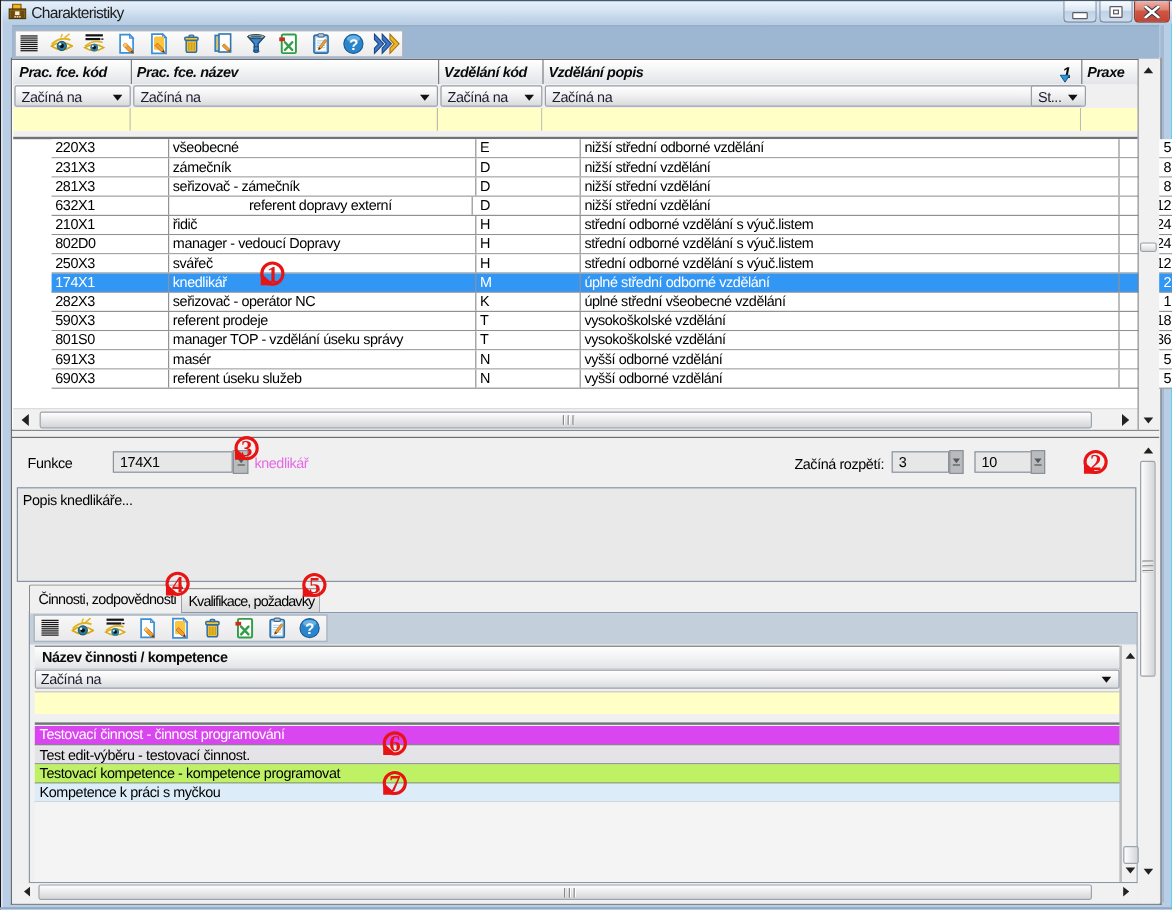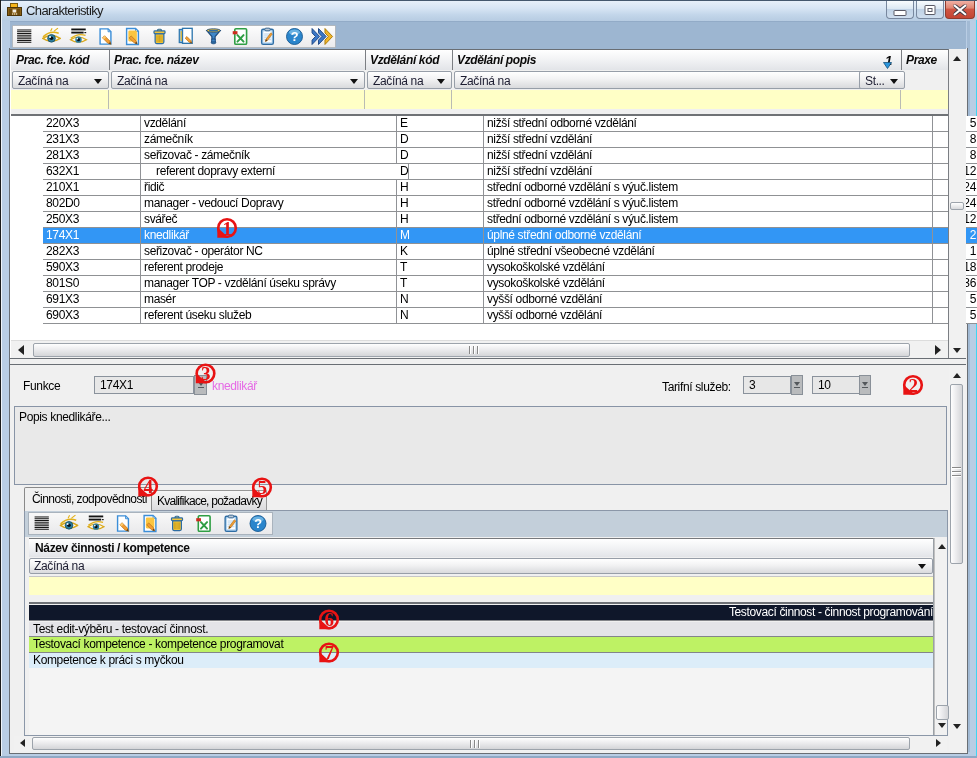--- a/index.html
+++ b/index.html
@@ -254,42 +254,42 @@
   <div class="ycell" style="left:354px;width:86px;"></div>
   <div class="ycell" style="left:441px;width:448px;"></div>
   <div class="ycell" style="left:890px;width:47px;border-right:none;"></div>
 </div>
 
 <div class="abs" style="left:11px;top:109px;width:937px;height:4.5px;background:#f0f0f0;border-bottom:2px solid #6f7276;"></div>
 
 <div class="abs" id="rows" style="left:11px;top:116px;width:937px;height:208px;margin-left:32px;">
 <div class="drow" style="top:0px;">
   <div class="dcell" style="left:0;width:98px;">220X3</div>
-  <div class="dcell" style="left:98px;width:256px;">vzdělání</div>
+  <div class="dcell" style="left:98px;width:256px;">všeobecné</div>
   <div class="dcell" style="left:354px;width:87px;">E</div>
   <div class="dcell" style="left:441px;width:449px;">nižší střední odborné vzdělání</div>
   <div class="dcell num" style="left:890px;width:47px;border-right:none;">5</div>
 </div>
 <div class="drow" style="top:16px;">
   <div class="dcell" style="left:0;width:98px;">231X3</div>
   <div class="dcell" style="left:98px;width:256px;">zámečník</div>
   <div class="dcell" style="left:354px;width:87px;">D</div>
   <div class="dcell" style="left:441px;width:449px;">nižší střední vzdělání</div>
   <div class="dcell num" style="left:890px;width:47px;border-right:none;">8</div>
 </div>
 <div class="drow" style="top:32px;">
   <div class="dcell" style="left:0;width:98px;">281X3</div>
   <div class="dcell" style="left:98px;width:256px;">seřizovač - zámečník</div>
   <div class="dcell" style="left:354px;width:87px;">D</div>
   <div class="dcell" style="left:441px;width:449px;">nižší střední vzdělání</div>
   <div class="dcell num" style="left:890px;width:47px;border-right:none;">8</div>
 </div>
 <div class="drow" style="top:48px;">
   <div class="dcell" style="left:0;width:98px;">632X1</div>
-  <div class="dcell" style="left:110px;width:256px;">referent dopravy externí</div>
+  <div class="dcell" style="left:95px;width:256px;text-align:center;">referent dopravy externí</div>
   <div class="dcell" style="left:354px;width:87px;">D</div>
   <div class="dcell" style="left:441px;width:449px;">nižší střední vzdělání</div>
   <div class="dcell num" style="left:890px;width:47px;border-right:none;">12</div>
 </div>
 <div class="drow" style="top:64px;">
   <div class="dcell" style="left:0;width:98px;">210X1</div>
   <div class="dcell" style="left:98px;width:256px;">řidič</div>
   <div class="dcell" style="left:354px;width:87px;">H</div>
   <div class="dcell" style="left:441px;width:449px;">střední odborné vzdělání s výuč.listem</div>
   <div class="dcell num" style="left:890px;width:47px;border-right:none;">24</div>
@@ -374,21 +374,21 @@
 
 <div class="abs txt" style="left:23px;top:379px;">Funkce</div>
 <div class="abs" style="left:94px;top:376px;width:98px;height:16px;background:#e7e7e7;border:1px solid #8a929c;">
   <div class="txt" style="position:absolute;left:5px;top:1px;">174X1</div>
 </div>
 <div class="abs" style="left:194px;top:375px;width:13px;height:20px;background:#b9bbbd;border:1px solid #899098;box-sizing:border-box;">
   <div style="position:absolute;left:2.5px;top:6px;width:0;height:0;border-left:3px solid transparent;border-right:3px solid transparent;border-top:4px solid #54585c;"></div>
   <div style="position:absolute;left:2.5px;top:11px;width:6px;height:1px;background:#54585c;"></div>
 </div>
 <div class="abs txt" style="left:212px;top:379px;color:#e66ae6;">knedlikář</div>
-<div class="abs txt" style="left:662px;top:380px;">Tarifní služeb:</div>
+<div class="abs txt" style="left:662px;top:380px;">Začíná rozpětí:</div>
 <div class="abs" style="left:743px;top:376px;width:46px;height:16px;background:#e7e7e7;border:1px solid #8a929c;">
   <div class="txt" style="position:absolute;left:5px;top:1px;">3</div>
 </div>
 <div class="abs" style="left:791px;top:375px;width:12px;height:20px;background:#b9bbbd;border:1px solid #899098;box-sizing:border-box;">
   <div style="position:absolute;left:2px;top:6px;width:0;height:0;border-left:3px solid transparent;border-right:3px solid transparent;border-top:4px solid #54585c;"></div>
   <div style="position:absolute;left:2px;top:11px;width:6px;height:1px;background:#54585c;"></div>
 </div>
 <div class="abs" style="left:812px;top:376px;width:46px;height:16px;background:#e7e7e7;border:1px solid #8a929c;">
   <div class="txt" style="position:absolute;left:5px;top:1px;">10</div>
 </div>
@@ -428,21 +428,21 @@
 </div>
 <div class="abs" style="left:29px;top:557px;width:904px;height:18px;background:#f0f0f0;z-index:2;">
   <div class="fbtn" style="left:0px;top:1px;width:902px;height:14px;">
       <span style="top:0px;left:4px;">Začíná na</span>
       <i class="arr" style="top:5px;"></i>
     </div>
 </div>
 <div class="abs" style="left:29px;top:576px;width:904px;height:19px;background:#ffffc6;border-top:1px solid #c6c6c6;z-index:2;"></div>
 <div class="abs" style="left:29px;top:595px;width:904px;height:9px;background:#f0f0f0;border-bottom:2px solid #6f7276;box-sizing:border-box;z-index:2;"></div>
 <div class="abs" style="left:29px;top:604px;width:904px;height:64px;z-index:2;">
-  <div style="position:absolute;left:0;top:1px;width:904px;height:15.7px;background:#0f172a;border-bottom:1px solid #83858a;color:#fff;font-size:12px;line-height:15px;padding-left:4px;box-sizing:border-box;text-align:right;">Testovací činnost - činnost programování</div>
+  <div style="position:absolute;left:0;top:1px;width:904px;height:15.7px;background:#d946ef;border-bottom:1px solid #83858a;color:#fff;font-size:12px;line-height:15px;padding-left:4px;box-sizing:border-box;">Testovací činnost - činnost programování</div>
   <div style="position:absolute;left:0;top:17.7px;width:904px;height:15.7px;background:#e4e4e8;border-bottom:1px solid #83858a;color:#000;font-size:12px;line-height:15px;padding-left:4px;box-sizing:border-box;">Test edit-výběru - testovací činnost.</div>
   <div style="position:absolute;left:0;top:33.4px;width:904px;height:15.7px;background:#bef264;border-bottom:1px solid #83858a;color:#000;font-size:12px;line-height:15px;padding-left:4px;box-sizing:border-box;">Testovací kompetence - kompetence programovat</div>
   <div style="position:absolute;left:0;top:49.1px;width:904px;height:15.7px;background:#dcedf9;border-bottom:1px solid #83858a;color:#000;font-size:12px;line-height:15px;padding-left:4px;box-sizing:border-box;">Kompetence k práci s myčkou</div>
 </div>
 <div class="abs" style="left:29px;top:668px;width:904px;height:67px;background:#f4f4f4;z-index:2;"></div>
 <div class="abs" style="left:933px;top:538px;width:1px;height:197px;background:#9aa0a6;z-index:2;"></div>
 
 <div class="abs sbtrack" style="left:934px;top:538px;width:13px;height:197px;z-index:2;border-left:1px solid #c0c0c0;">
   <div class="sarr" style="left:2.5px;top:6px;border-left:4.5px solid transparent;border-right:4.5px solid transparent;border-bottom:5.5px solid #222;"></div>
   <div class="sbthumbv" style="left:0.5px;top:167px;width:11px;height:13px;"></div>

